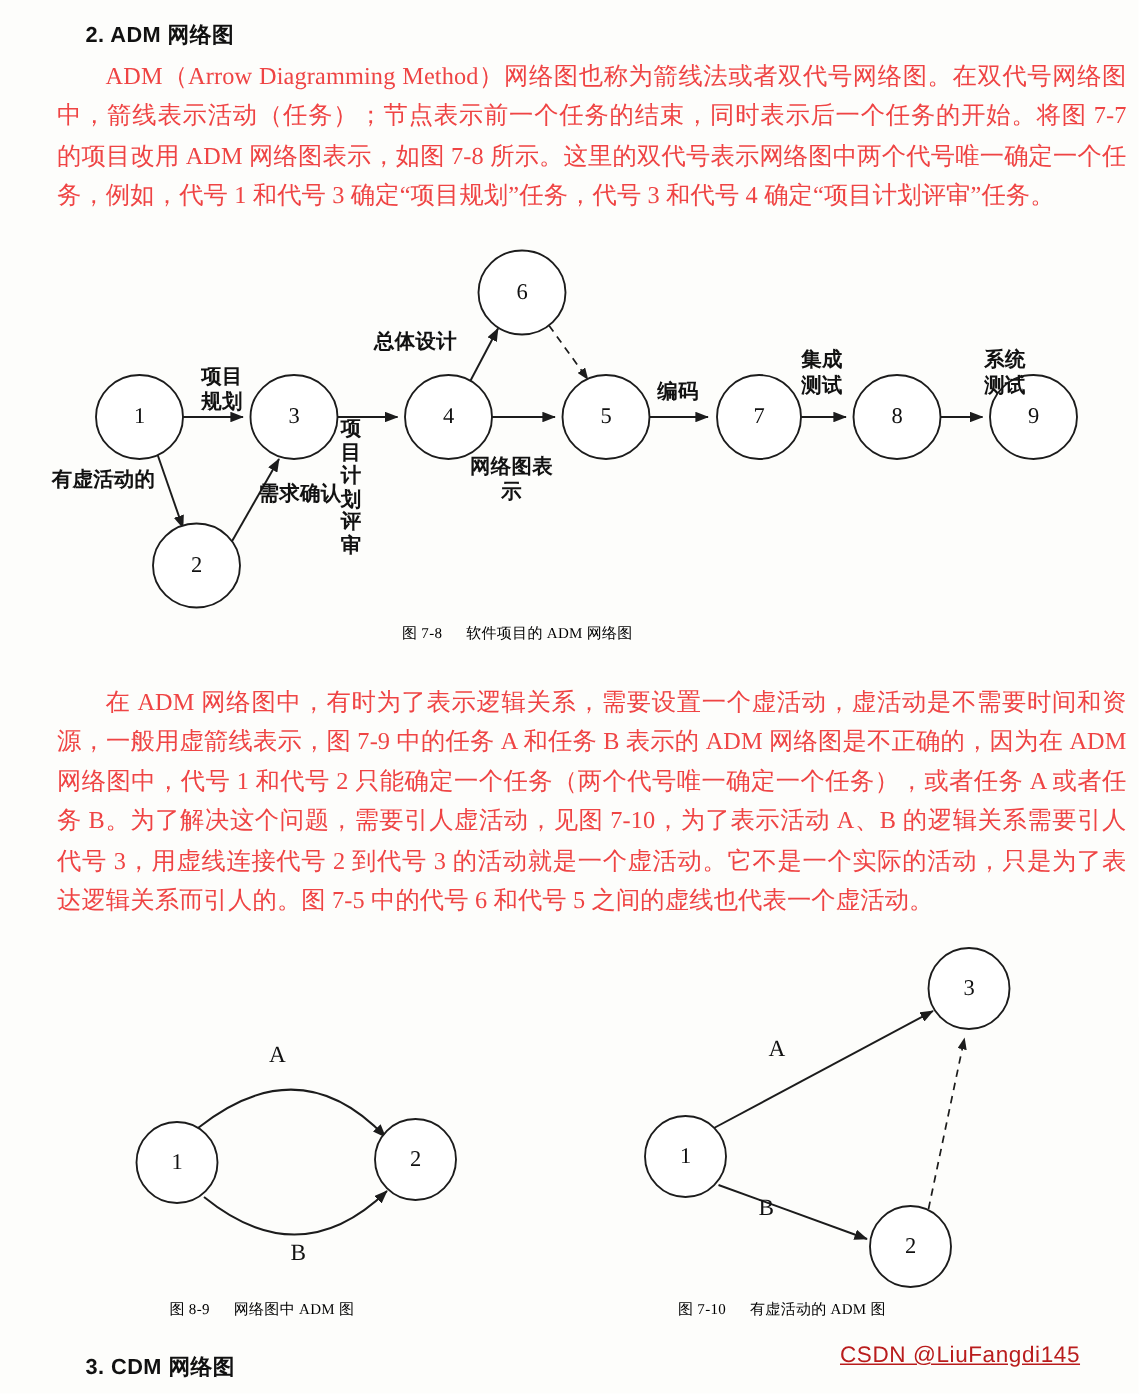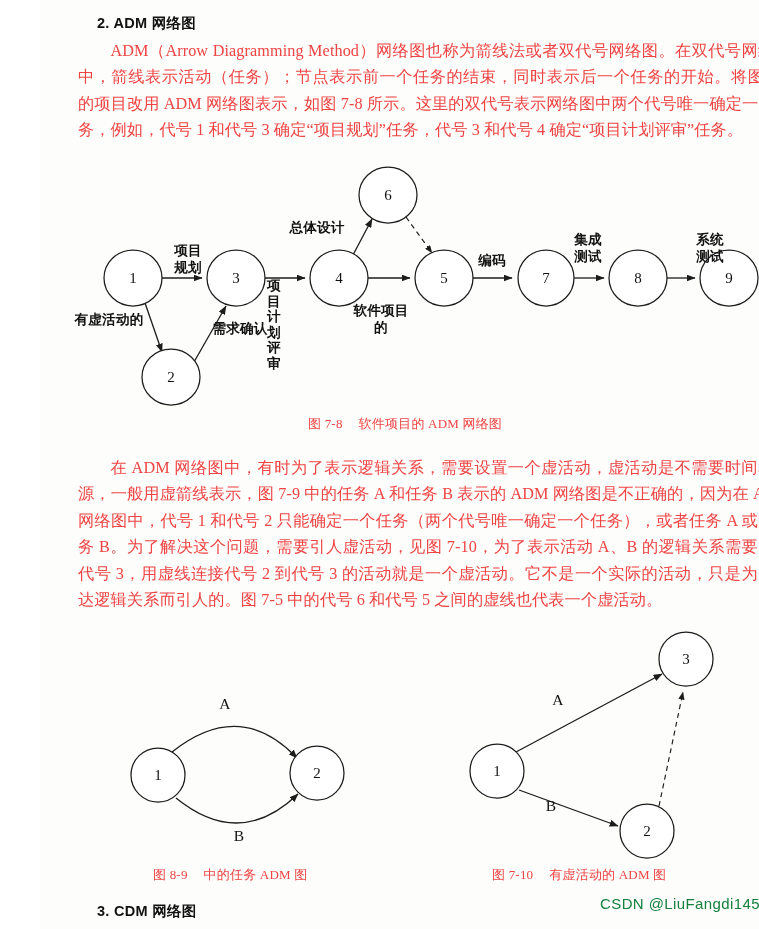--- a/index.html
+++ b/index.html
@@ -14,21 +14,20 @@
     position: relative;
     overflow: hidden;
     font-family: "Liberation Serif", "DejaVu Serif", serif;
     color: #1a1a1a;
     -webkit-font-smoothing: antialiased;
   }
   .page {
     position: absolute;
     inset: 0;
     background: #fdfdfb;
-    margin-left: 40px;
   }
 
   
   .section-heading {
     position: absolute;
     font-family: "Liberation Sans", "DejaVu Sans", sans-serif;
     font-weight: bold;
     font-size: 14.5px;
     letter-spacing: 0.3px;
     color: #111;
@@ -46,22 +45,22 @@
     text-justify: inter-ideograph;
     color: #ef4444;
     letter-spacing: 0.1px;
   }
   #para-1 { left: 38px; top: 38px; width: 713px; text-indent: 2em; }
   #para-2 { left: 38px; top: 455px; width: 713px; text-indent: 2em; }
 
   
   .fig-caption {
     position: absolute;
-    font-size: 13px;
-    color: #ef4444;
+    font-size: 10px;
+    color: #000000;
     white-space: nowrap;
     letter-spacing: 0.2px;
   }
   #cap-7-8  { left: 268px; top: 415px; }
   #cap-7-9  { left: 113px; top: 866px; }
   #cap-7-10 { left: 452px; top: 866px; text-align: right; }
   .cap-gap { display: inline-block; width: 16px; }
 
   
   .diagram {
@@ -112,23 +111,24 @@
     line-height: 15.5px;
   }
 
   
   #watermark {
     position: absolute;
     left: 560px;
     top: 895px;
     font-family: "Liberation Sans", "DejaVu Sans", sans-serif;
     font-size: 15px;
-    color: #15803d;
+    color: #b91c1c;
     letter-spacing: 0.4px;
     white-space: nowrap;
+    text-decoration: underline;
   }
 </style>
 </head>
 <body>
 
 <div class="page">
 
   <div class="section-heading" id="heading-adm">2. ADM 网络图</div>
 
   <div class="para" id="para-1">ADM（Arrow Diagramming Method）网络图也称为箭线法或者双代号网络图。在双代号网络图中，箭线表示活动（任务）；节点表示前一个任务的结束，同时表示后一个任务的开始。将图 7-7 的项目改用 ADM 网络图表示，如图 7-8 所示。这里的双代号表示网络图中两个代号唯一确定一个任务，例如，代号 1 和代号 3 确定“项目规划”任务，代号 3 和代号 4 确定“项目计划评审”任务。</div>
@@ -199,21 +199,21 @@
     <div class="edge-label" style="left:32px; top:152px; width:74px;">有虚活动的</div>
 
     <div class="edge-label" style="left:163px; top:161px; width:74px;">需求确认</div>
 
     <div class="edge-label vertical" style="left:222px; top:118px; width:24px;">项目
 计划
 评审</div>
 
     <div class="edge-label" style="left:248px; top:60px; width:58px;">总体设计</div>
 
-    <div class="edge-label" style="left:310px; top:143px; width:62px;">软件项目的</div>
+    <div class="edge-label" style="left:310px; top:143px; width:62px;">网络图表示</div>
 
     <div class="edge-label" style="left:435px; top:93px; width:34px;">编码</div>
 
     <div class="edge-label" style="left:530px; top:72px; width:36px;">集成
 测试</div>
 
     <div class="edge-label" style="left:652px; top:72px; width:36px;">系统
 测试</div>
   </div>
 
@@ -275,21 +275,21 @@
         <circle class="node-circle" cx="246" cy="29" r="27"></circle>
         <text class="node-label" x="246" y="29">3</text>
       </g>
     </svg>
 
     <div class="edge-label latin" style="left:109px; top:62px; width:18px;">A</div>
     <div class="edge-label latin" style="left:102px; top:168px; width:18px;">B</div>
   </div>
 
   <div class="fig-caption" id="cap-7-9">
-    <span>图 8-9</span><span class="cap-gap"></span><span>中的任务 ADM 图</span>
+    <span>图 8-9</span><span class="cap-gap"></span><span>网络图中 ADM 图</span>
   </div>
 
   <div class="fig-caption" id="cap-7-10">
     <span>图 7-10</span><span class="cap-gap"></span><span>有虚活动的 ADM 图</span>
   </div>
 
   <div class="section-heading" id="heading-cdm">3. CDM 网络图</div>
 
   <div id="watermark">CSDN @LiuFangdi145</div>
 

